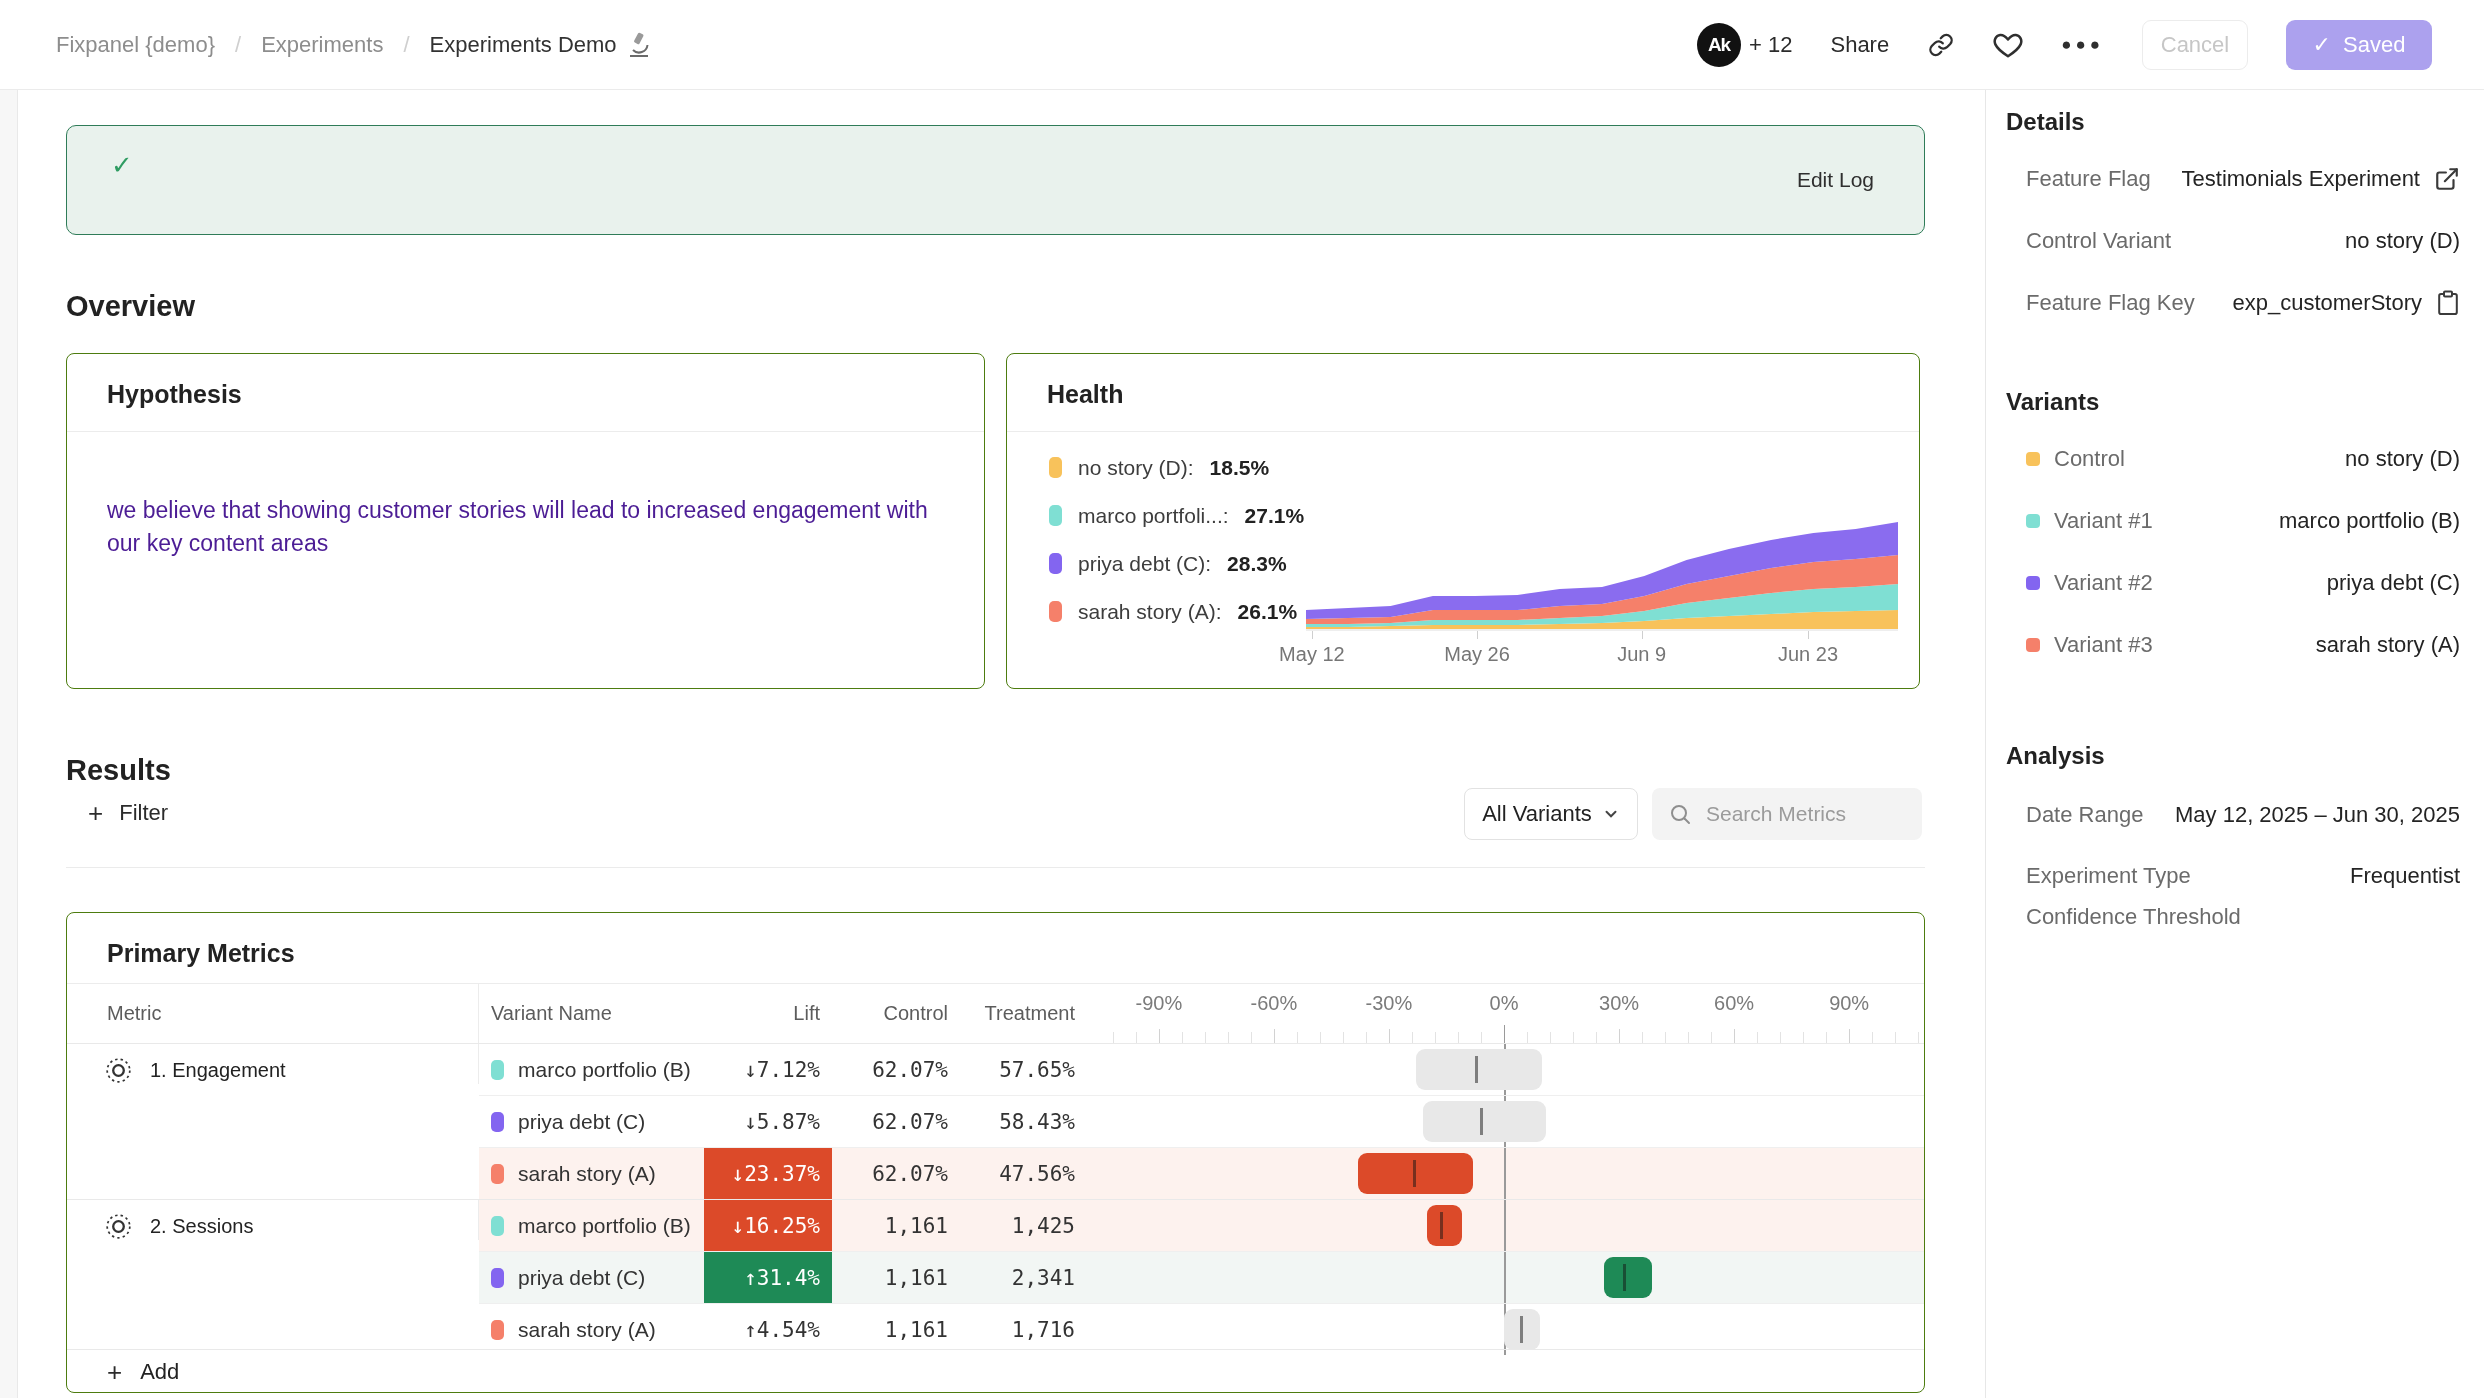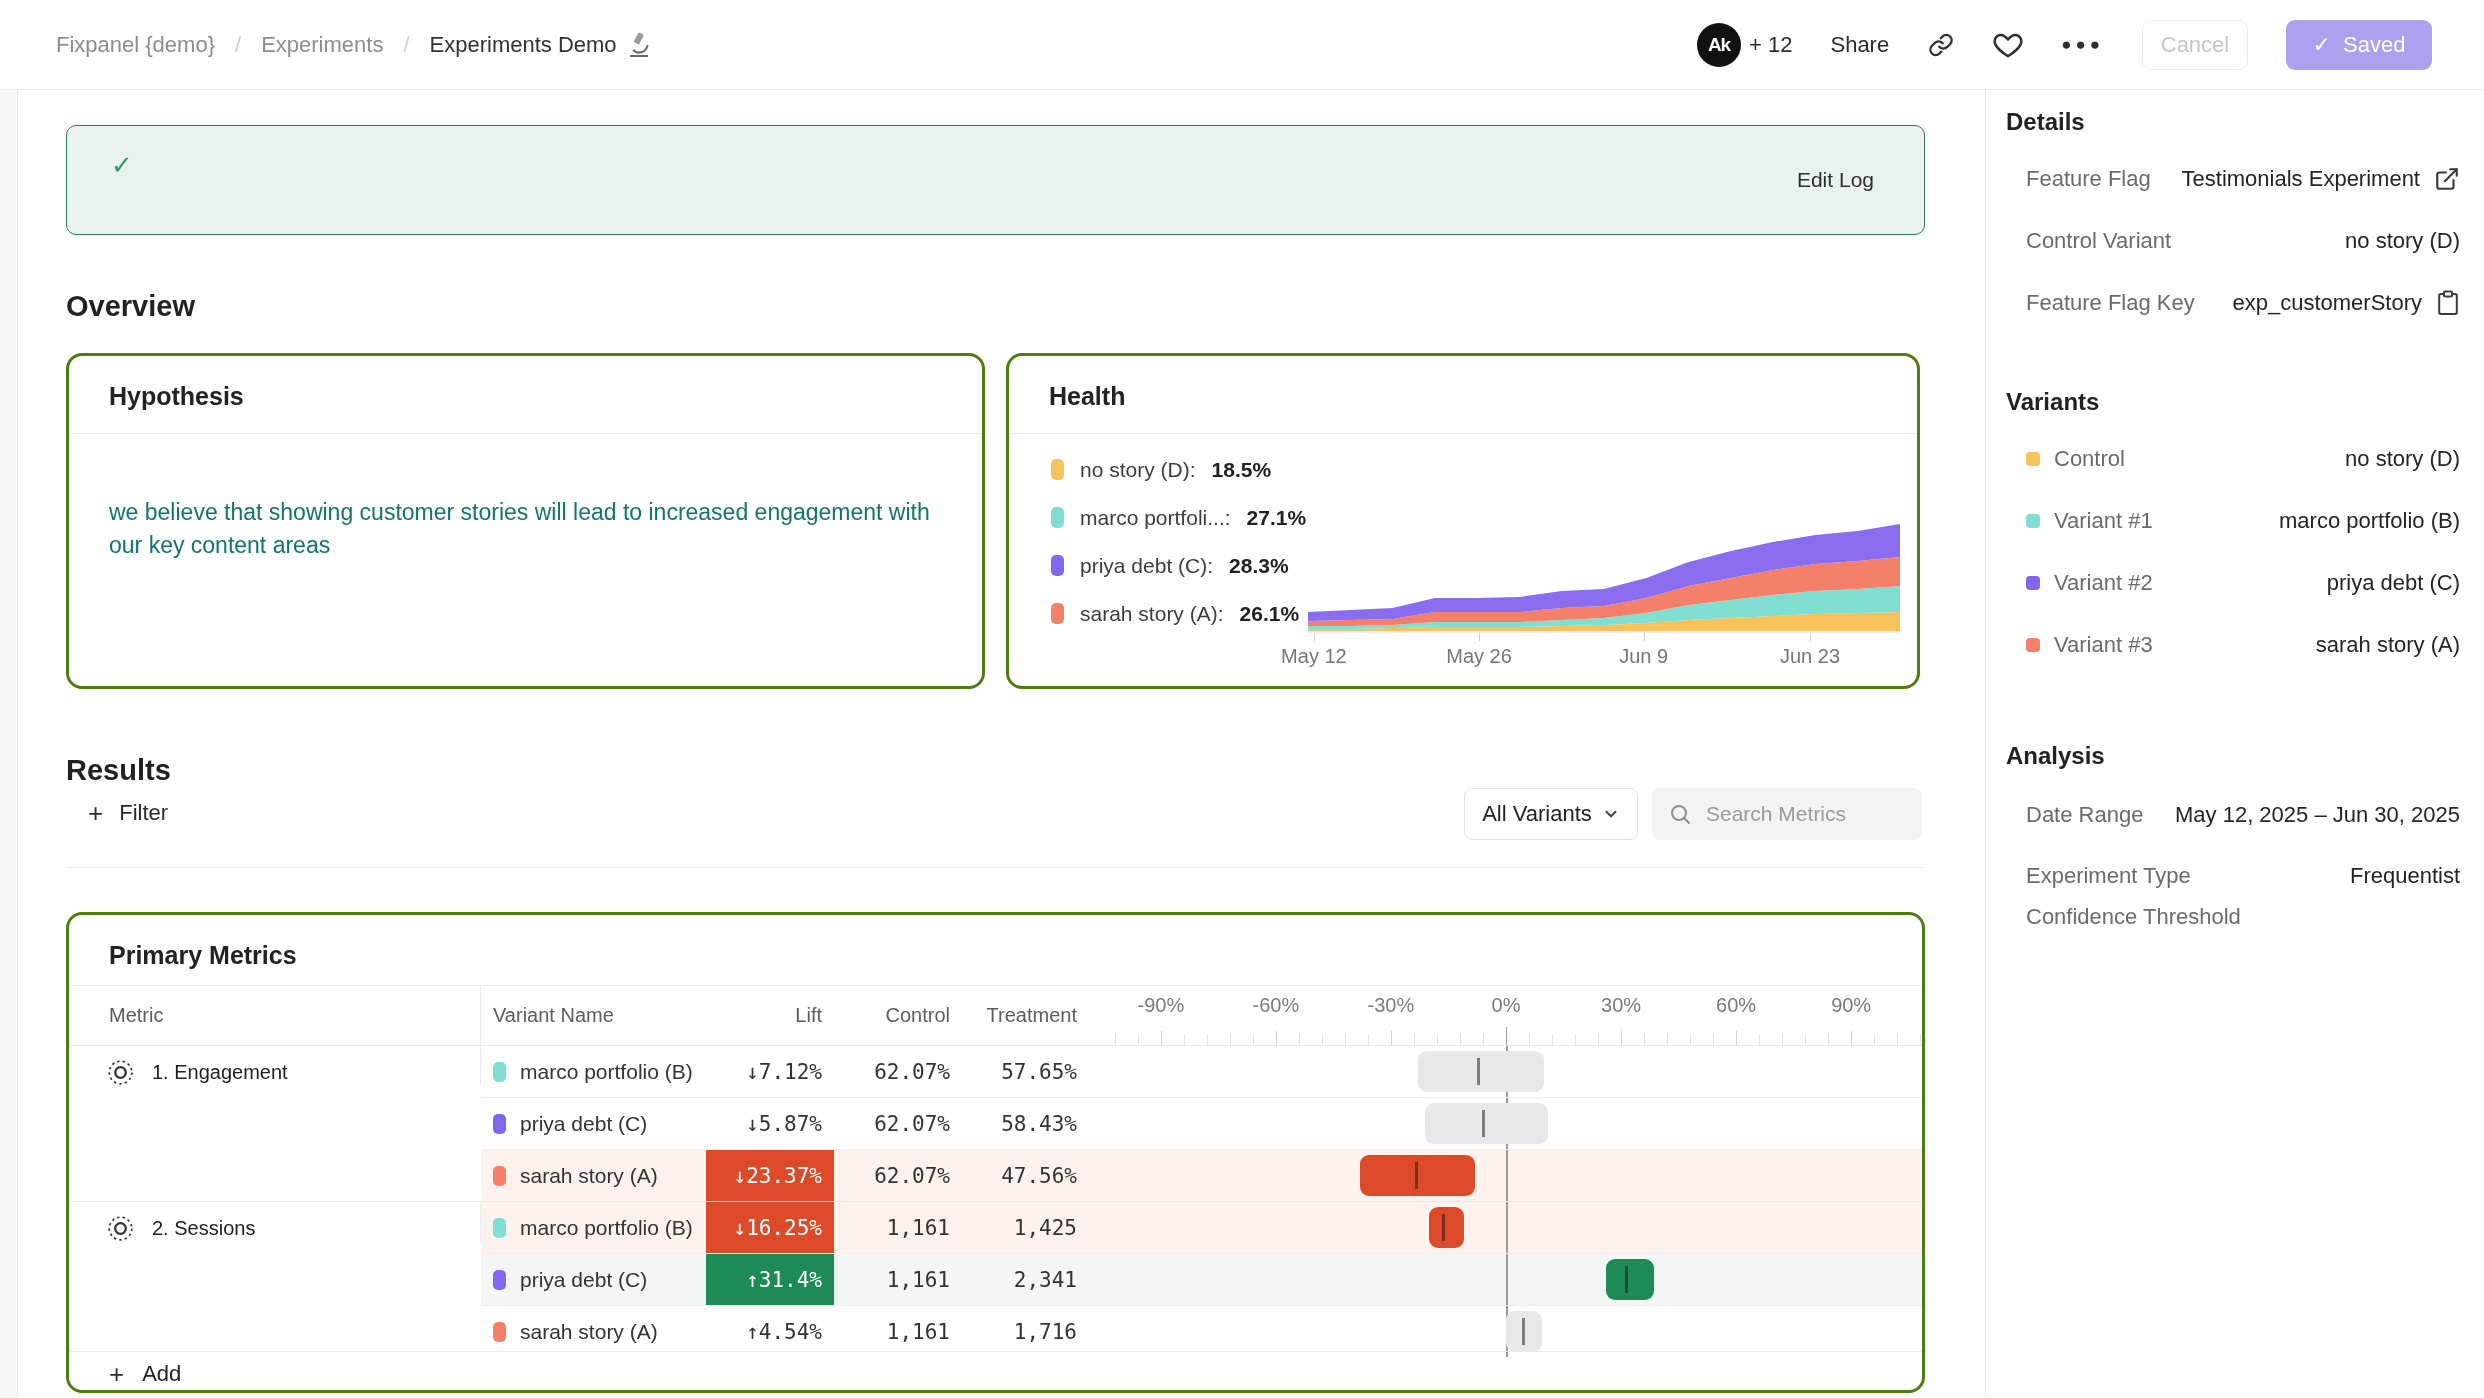--- a/index.html
+++ b/index.html
@@ -38,25 +38,25 @@
   .banner-check{color:#2f9c62;font-size:26px;font-weight:bold;margin-right:20px;align-self:flex-start;margin-top:24px;}
   .banner-col{display:flex;flex-direction:column;gap:8px;}
   .banner-title{font-size:24px;font-weight:bold;color:#222;}
   .banner-sub{font-size:21px;color:#6f6f6f;}
   .banner-spacer{flex:1;}
   .banner-action{font-size:21px;color:#2f2f2f;}
 
   .section-h{position:absolute;left:66px;font-size:29px;font-weight:bold;color:#222;}
 
   
-  .card{position:absolute;box-sizing:border-box;background:#fff;border:3px solid #4d7c0f;border-radius:16px;}
+  .card{position:absolute;box-sizing:border-box;background:#fff;border:1px solid #4d7c0f;border-radius:8px;}
   .card-title{position:absolute;left:40px;top:26px;font-size:25px;font-weight:bold;color:#222;}
   .card-divider{position:absolute;left:0;top:77px;width:100%;height:1px;background:#ececec;}
   #hypothesis-card{left:66px;top:353px;width:919px;height:336px;}
-  #hypothesis-body{position:absolute;left:40px;top:100px;width:850px;font-size:23px;line-height:1.42;color:#0f766e;margin-top:40px;}
+  #hypothesis-body{position:absolute;left:40px;top:100px;width:850px;font-size:23px;line-height:1.42;color:#4c1d95;margin-top:40px;}
   #health-card{left:1006px;top:353px;width:914px;height:336px;}
   #health-legend{position:absolute;left:42px;top:103px;display:flex;flex-direction:column;gap:27px;}
   .leg-item{display:flex;align-items:center;gap:16px;height:21px;}
   .leg-swatch{width:13px;height:21px;border-radius:5px;}
   .leg-label{font-size:21px;color:#3d3d3d;}
   .leg-value{font-size:21px;font-weight:bold;color:#222;}
   #health-chart{position:absolute;left:299px;top:162px;}
   #health-axis{position:absolute;left:299px;top:277px;width:592px;height:40px;}
   .h-tick{position:absolute;top:0;width:1px;height:8px;background:#cfcfcf;}
   .h-ticklab{position:absolute;top:12px;transform:translateX(-50%);font-size:20px;color:#767676;white-space:nowrap;}

